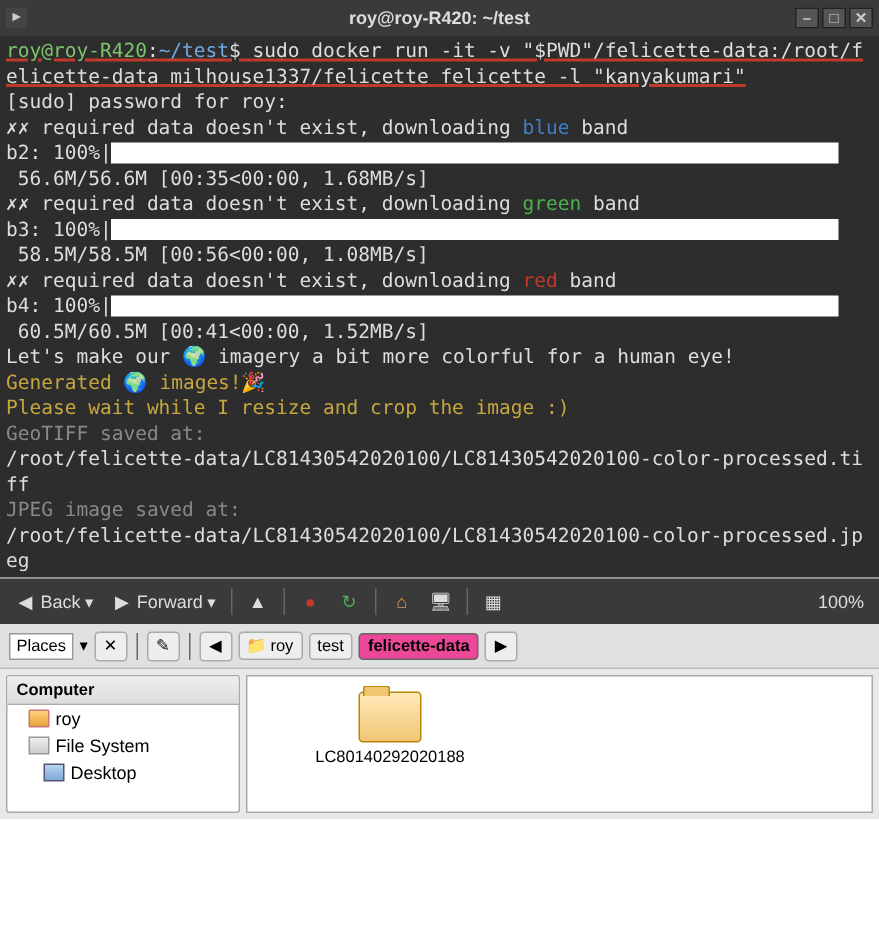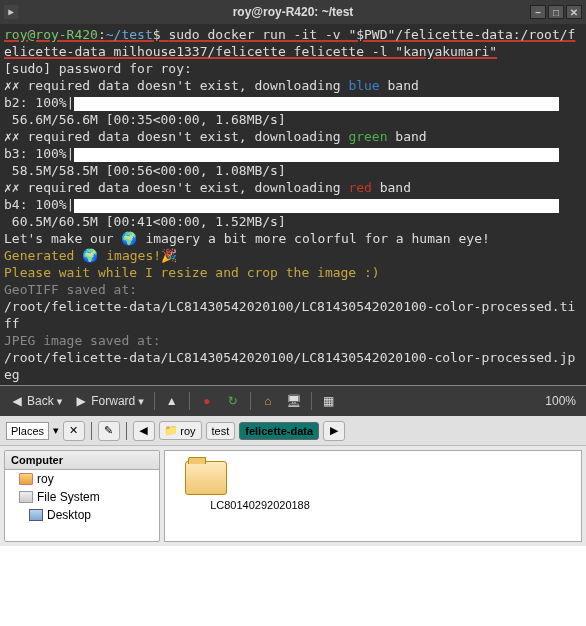--- a/index.html
+++ b/index.html
@@ -30,35 +30,35 @@
   
   .fm-window { background: #e8e8e8; border-top: 1px solid #888; }
   .fm-toolbar { background: #3a3a3a; color: #ddd; display: flex; align-items: center; padding: 4px 6px; gap: 4px; font-size: 12px; height: 30px; }
   .tb-btn { display: flex; align-items: center; gap: 3px; padding: 2px 4px; cursor: pointer; }
   .tb-sep { width: 1px; height: 18px; background: #666; margin: 0 2px; }
   .tb-arrow { font-size: 11px; }
   .tb-icon { width: 14px; height: 14px; display: inline-flex; align-items: center; justify-content: center; font-size: 12px; }
   .zoom-pct { margin-left: auto; padding-right: 4px; }
   .fm-pathbar { background: #e0e0e0; display: flex; align-items: center; padding: 4px 6px; gap: 4px; font-size: 12px; height: 30px; border-bottom: 1px solid #bbb; }
   .pb-btn { background: #eee; border: 1px solid #aaa; border-radius: 3px; padding: 2px 5px; display: inline-flex; align-items: center; gap: 2px; cursor: pointer; font-size:11px; }
-  .pb-btn.active { background: #0f766e; border-color: #666; font-weight: bold; }
+  .pb-btn.active { background: #ec4899; border-color: #666; font-weight: bold; }
   .pb-input { border: 1px solid #999; background: #fff; padding: 2px 4px; font-size: 11px; }
   .pb-icon-btn { width: 22px; height: 20px; border: 1px solid #aaa; background: #eee; border-radius: 3px; display: inline-flex; align-items:center; justify-content:center; cursor:pointer; font-size:11px;}
   .pb-folder-icon { color: #cc8400; font-size: 11px; }
   .fm-body { display: flex; height: 100px; }
   .fm-sidebar { width: 156px; border: 1px solid #aaa; background: #fff; margin: 4px; border-radius: 2px; font-size: 12px; }
   .sb-head { background: linear-gradient(#eee,#ddd); border-bottom: 1px solid #aaa; padding: 3px 6px; font-weight: bold; font-size: 11px; }
   .sb-item { padding: 2px 6px 2px 14px; display: flex; align-items: center; gap: 4px; cursor: pointer; }
   .sb-item.sub { padding-left: 24px; }
   .sb-icon { width: 14px; height: 12px; display:inline-block; }
   .folder-ico { background: linear-gradient(#ffd27a,#e6a23c); border:1px solid #c77; border-radius:1px; }
   .desktop-ico { background: linear-gradient(#b8d4f0,#7fa8d6); border:1px solid #557; }
   .fs-ico { background: linear-gradient(#eee,#ccc); border:1px solid #999; }
   .fm-main { flex: 1; background: #fff; margin: 4px 4px 4px 0; border: 1px solid #aaa; display: flex; gap: 30px; padding: 10px 20px; align-items: flex-start; }
-  .file-item { display: flex; flex-direction: column; gap: 4px; cursor: pointer; width: 150px; }
+  .file-item { display: flex; flex-direction: column; align-items: center; gap: 4px; cursor: pointer; width: 150px; }
   .big-folder { width: 42px; height: 34px; background: linear-gradient(#ffe9b9,#f0c673); border: 1px solid #b8860b; border-radius: 3px; position: relative; }
   .big-folder::before { content:''; position:absolute; top:-5px; left:2px; width:16px; height:6px; background:#f0c673; border:1px solid #b8860b; border-bottom:none; border-radius:2px 2px 0 0;}
   .file-label { font-size: 11px; text-align: center; }
   .record-red { color: #c0392b; }
   .refresh-grn { color: #4caf50; }
   .home-tan { color: #d4a04c; }
 </style>
 </head>
 <body>
 

